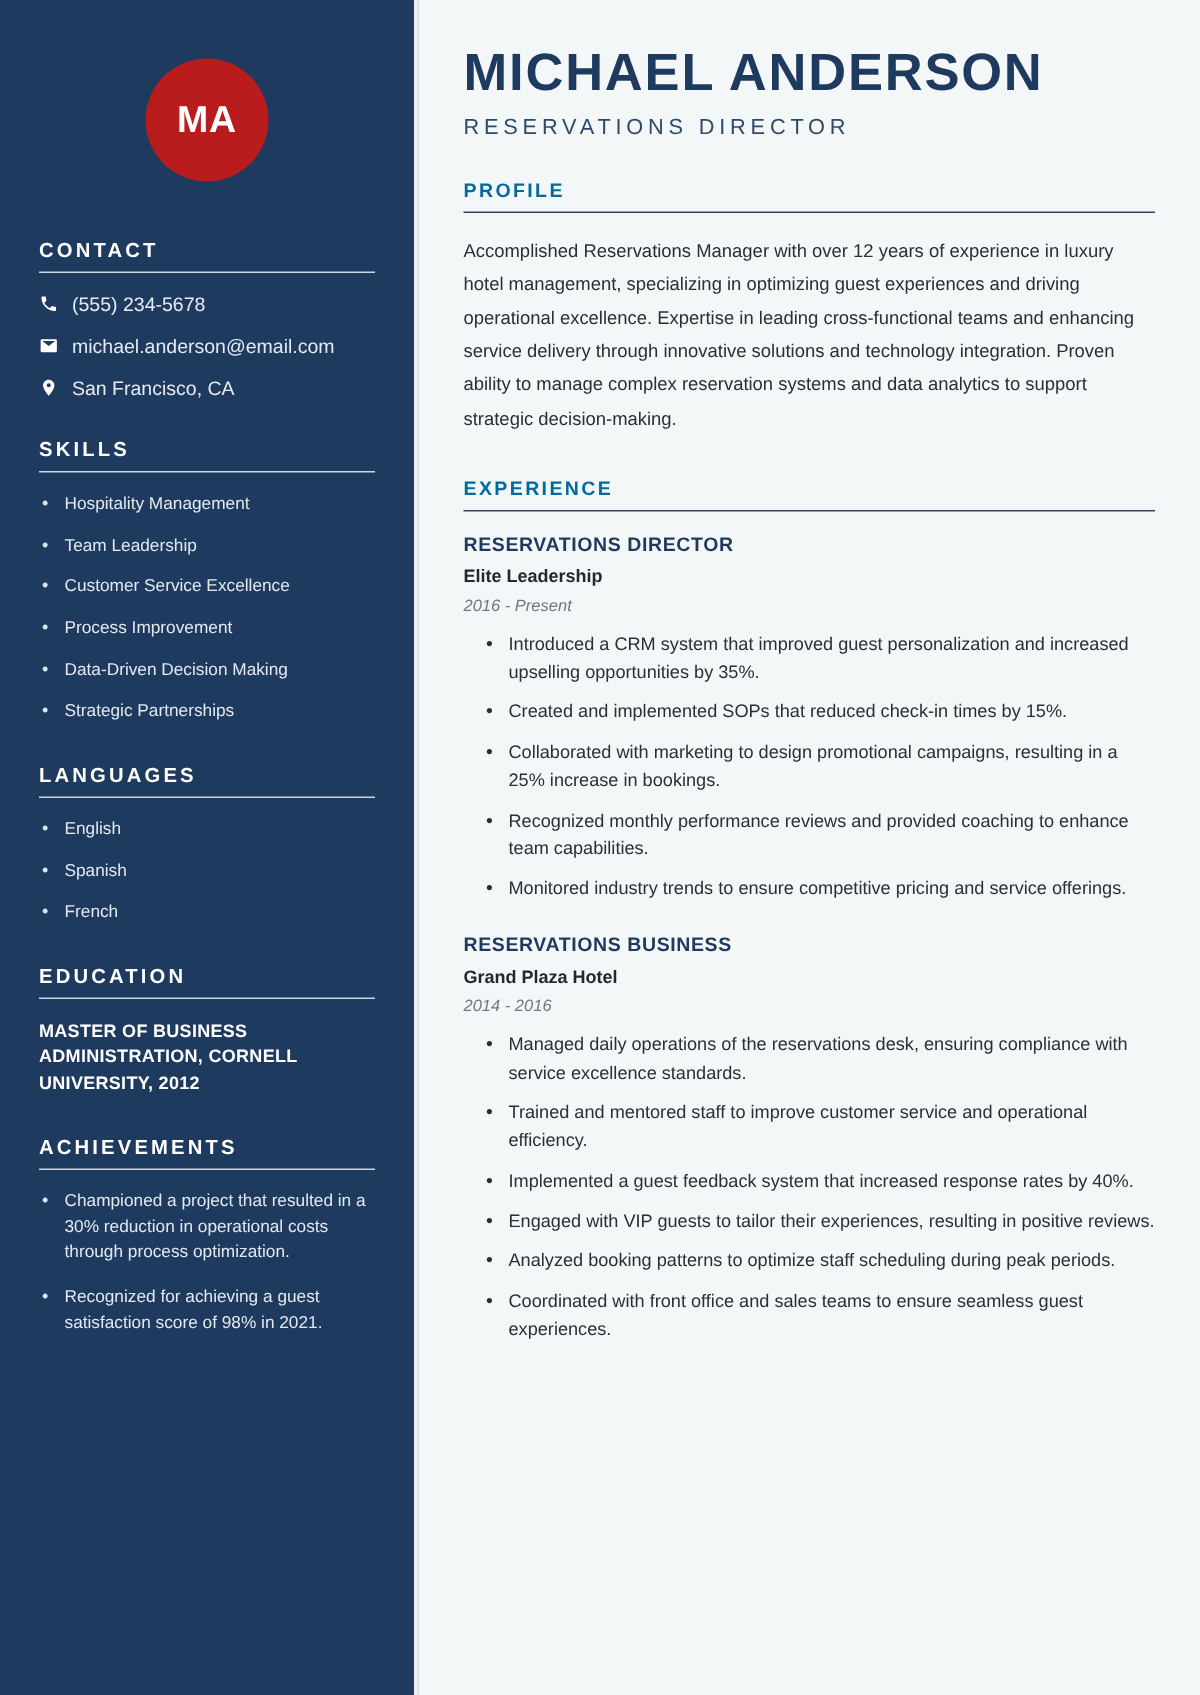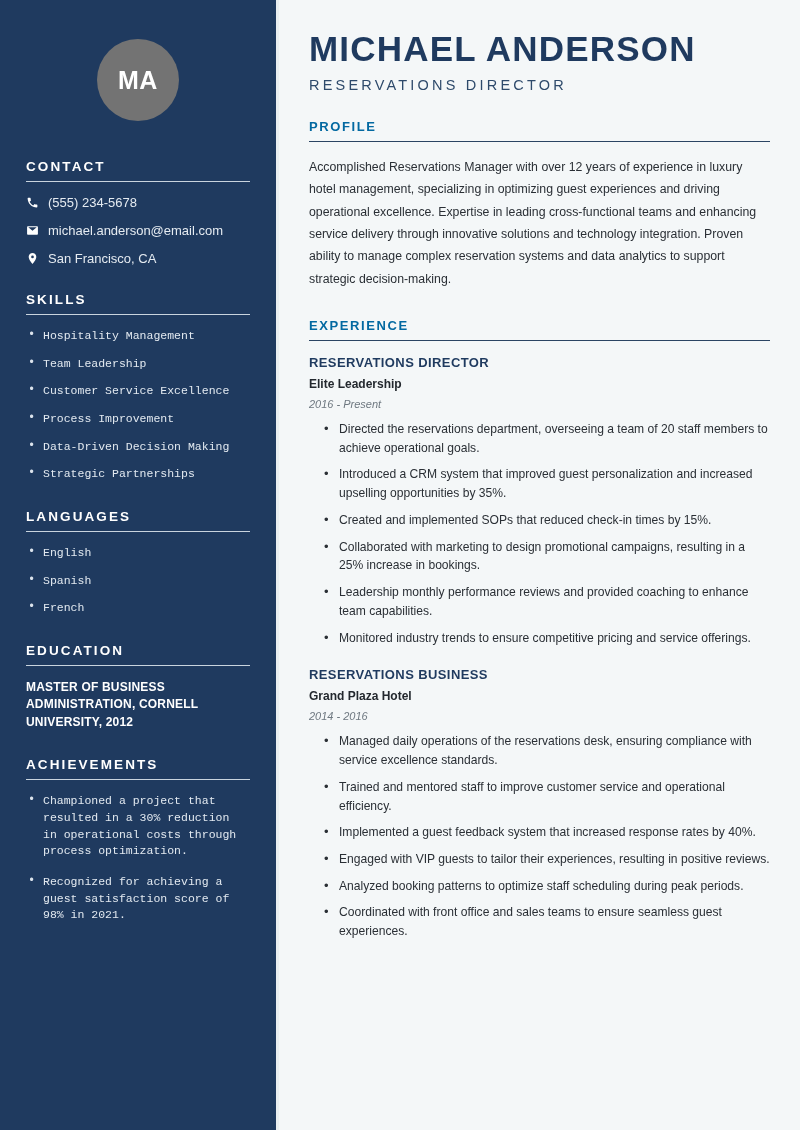--- a/index.html
+++ b/index.html
@@ -34,21 +34,21 @@
   .avatar-wrap {
     display: flex;
     justify-content: center;
     padding-top: 39px;
     padding-bottom: 38px;
   }
   .avatar {
     width: 82px;
     height: 82px;
     border-radius: 50%;
-    background: #737373;
+    background: #b91c1c;
     display: flex;
     align-items: center;
     justify-content: center;
     color: #ffffff;
     font-size: 25px;
     font-weight: bold;
     letter-spacing: 0.5px;
   }
   .side-heading {
     font-size: 13.5px;
@@ -87,21 +87,20 @@
     margin: 0;
     padding: 0;
   }
   ul.side-list li {
     position: relative;
     padding-left: 17px;
     margin-bottom: 11px;
     font-size: 11.5px;
     line-height: 1.45;
     color: #e2e9f0;
-    font-family: Liberation Mono, monospace;
   }
   ul.side-list li::before {
     content: "•";
     position: absolute;
     left: 2px;
     top: -1px;
     color: #dbe3ec;
     font-size: 12px;
   }
   ul.side-list.wrap li { margin-bottom: 14px; }
@@ -291,25 +290,24 @@
 
     <section>
       <h2 class="main-heading">EXPERIENCE</h2>
       <div class="main-rule"></div>
 
       <div class="job">
         <div class="job-title">RESERVATIONS DIRECTOR</div>
         <div class="job-company">Elite Leadership</div>
         <div class="job-dates">2016 - Present</div>
         <ul class="job-list">
-          <li>Directed the reservations department, overseeing a team of 20 staff members to achieve operational goals.</li>
           <li>Introduced a CRM system that improved guest personalization and increased upselling opportunities by 35%.</li>
           <li>Created and implemented SOPs that reduced check-in times by 15%.</li>
           <li>Collaborated with marketing to design promotional campaigns, resulting in a 25% increase in bookings.</li>
-          <li>Leadership monthly performance reviews and provided coaching to enhance team capabilities.</li>
+          <li>Recognized monthly performance reviews and provided coaching to enhance team capabilities.</li>
           <li>Monitored industry trends to ensure competitive pricing and service offerings.</li>
         </ul>
       </div>
 
       <div class="job">
         <div class="job-title">RESERVATIONS BUSINESS</div>
         <div class="job-company">Grand Plaza Hotel</div>
         <div class="job-dates">2014 - 2016</div>
         <ul class="job-list">
           <li>Managed daily operations of the reservations desk, ensuring compliance with service excellence standards.</li>

